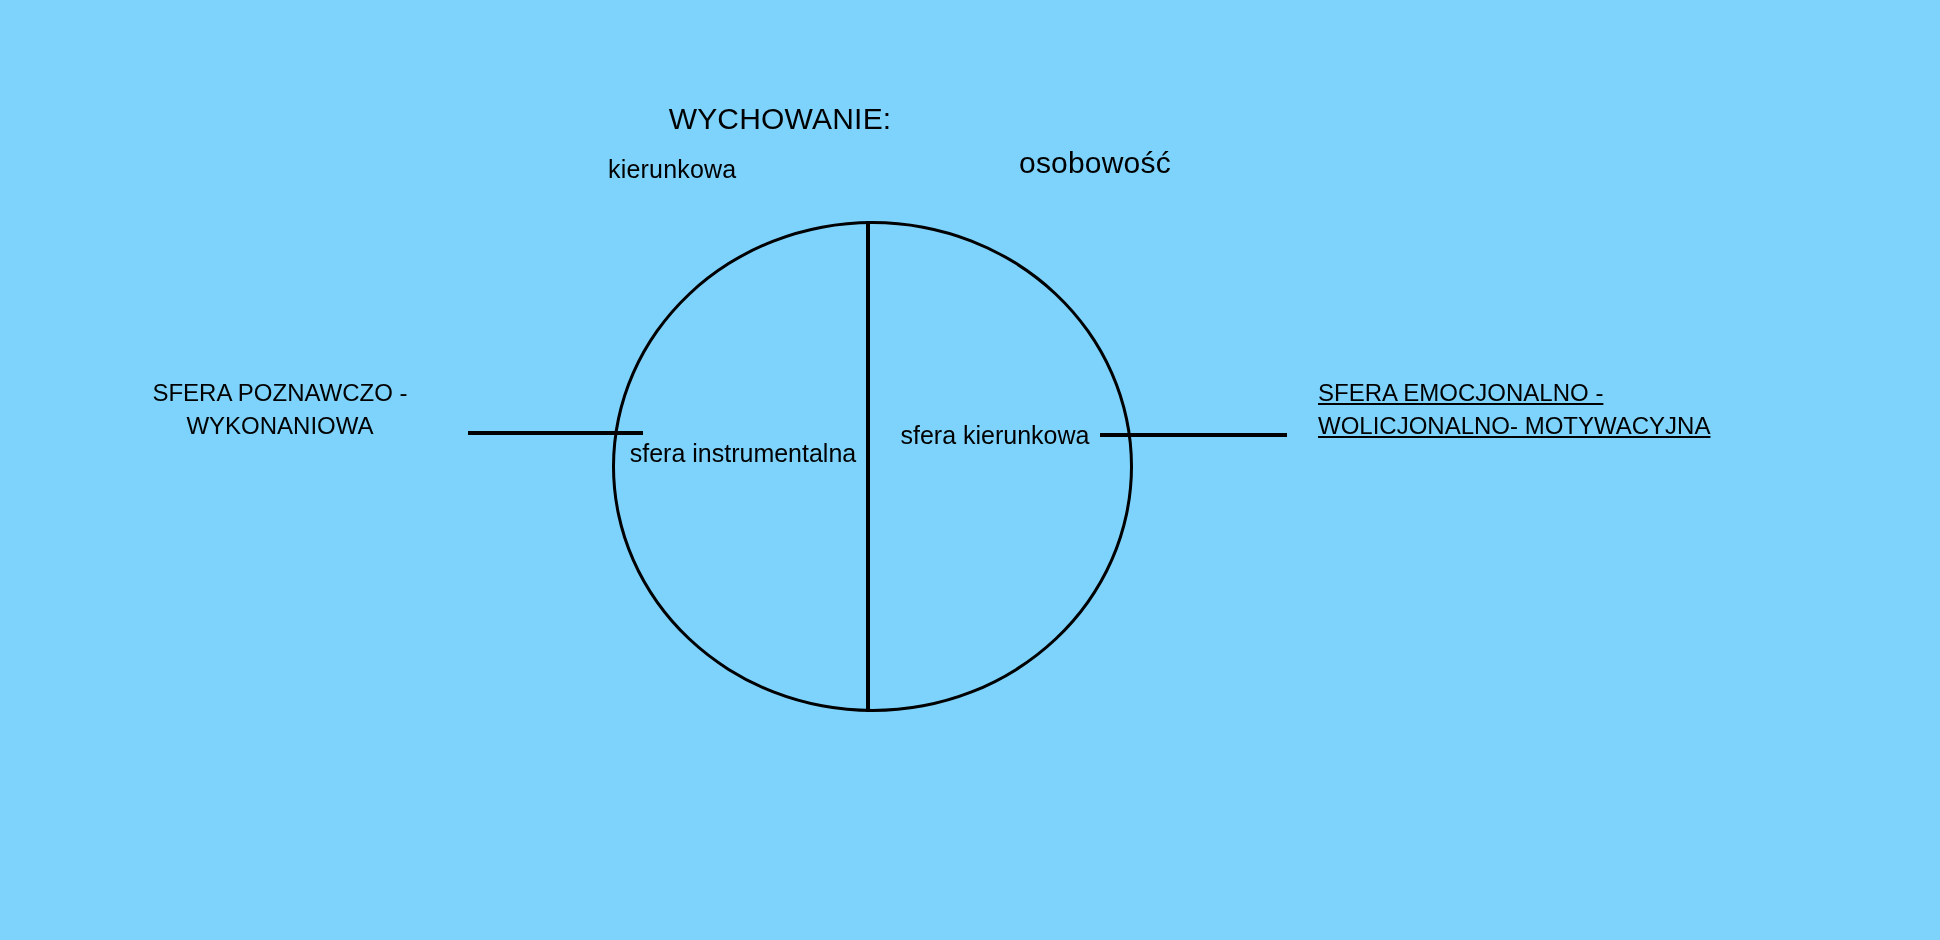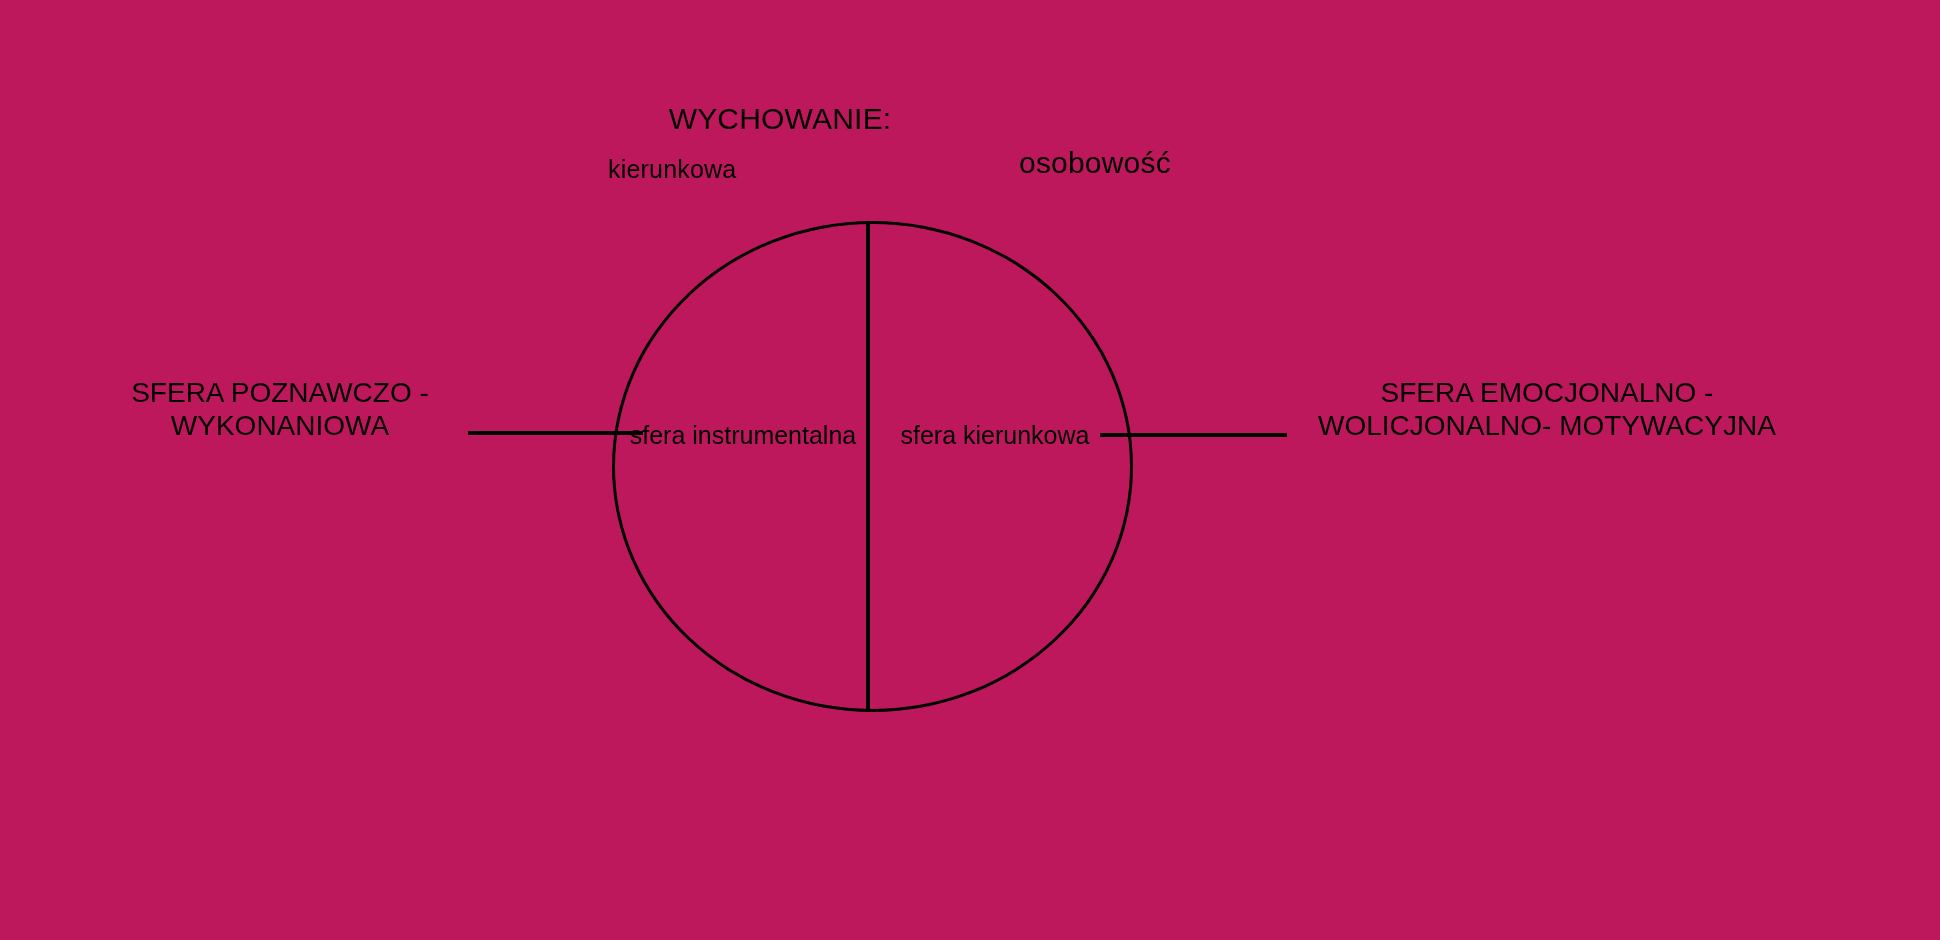--- a/index.html
+++ b/index.html
@@ -9,21 +9,21 @@
     background: #ffffff;
   }
   body {
     font-family: "Liberation Sans", sans-serif;
     color: #000000;
   }
   #canvas {
     position: relative;
     width: 1940px;
     height: 940px;
-    background: #be185d;
+    background: #7dd3fc;
     overflow: hidden;
   }
   .txt {
     position: absolute;
     white-space: pre;
     color: #000000;
     letter-spacing: 0.2px;
   }
 
   
@@ -72,21 +72,21 @@
 
   
   .inner-label {
     position: absolute;
     text-align: center;
     font-size: 25px;
     line-height: 34px;
   }
   #label-sfera-instrumentalna {
     left: 620px;
-    top: 418px;
+    top: 436px;
     width: 246px;
   }
   #label-sfera-kierunkowa {
     left: 872px;
     top: 418px;
     width: 246px;
   }
 
   
   .leader {
@@ -101,34 +101,35 @@
   }
   #leader-right {
     left: 1100px;
     top: 433px;
     width: 187px;
   }
 
   
   .side-label {
     position: absolute;
-    font-size: 28px;
+    font-size: 24px;
     line-height: 33px;
     white-space: pre;
   }
   #label-sfera-poznawczo {
     left: 100px;
     top: 376px;
     width: 360px;
     text-align: center;
   }
   #label-sfera-emocjonalno {
     left: 1318px;
     top: 376px;
-    text-align: center;
+    text-align: left;
+    text-decoration: underline;
   }
 </style>
 </head>
 <body>
 
 <div id="canvas">
 
   <div class="txt" id="title-wychowanie">WYCHOWANIE:</div>
 
   <div class="txt" id="label-nauczanie">kierunkowa</div>

